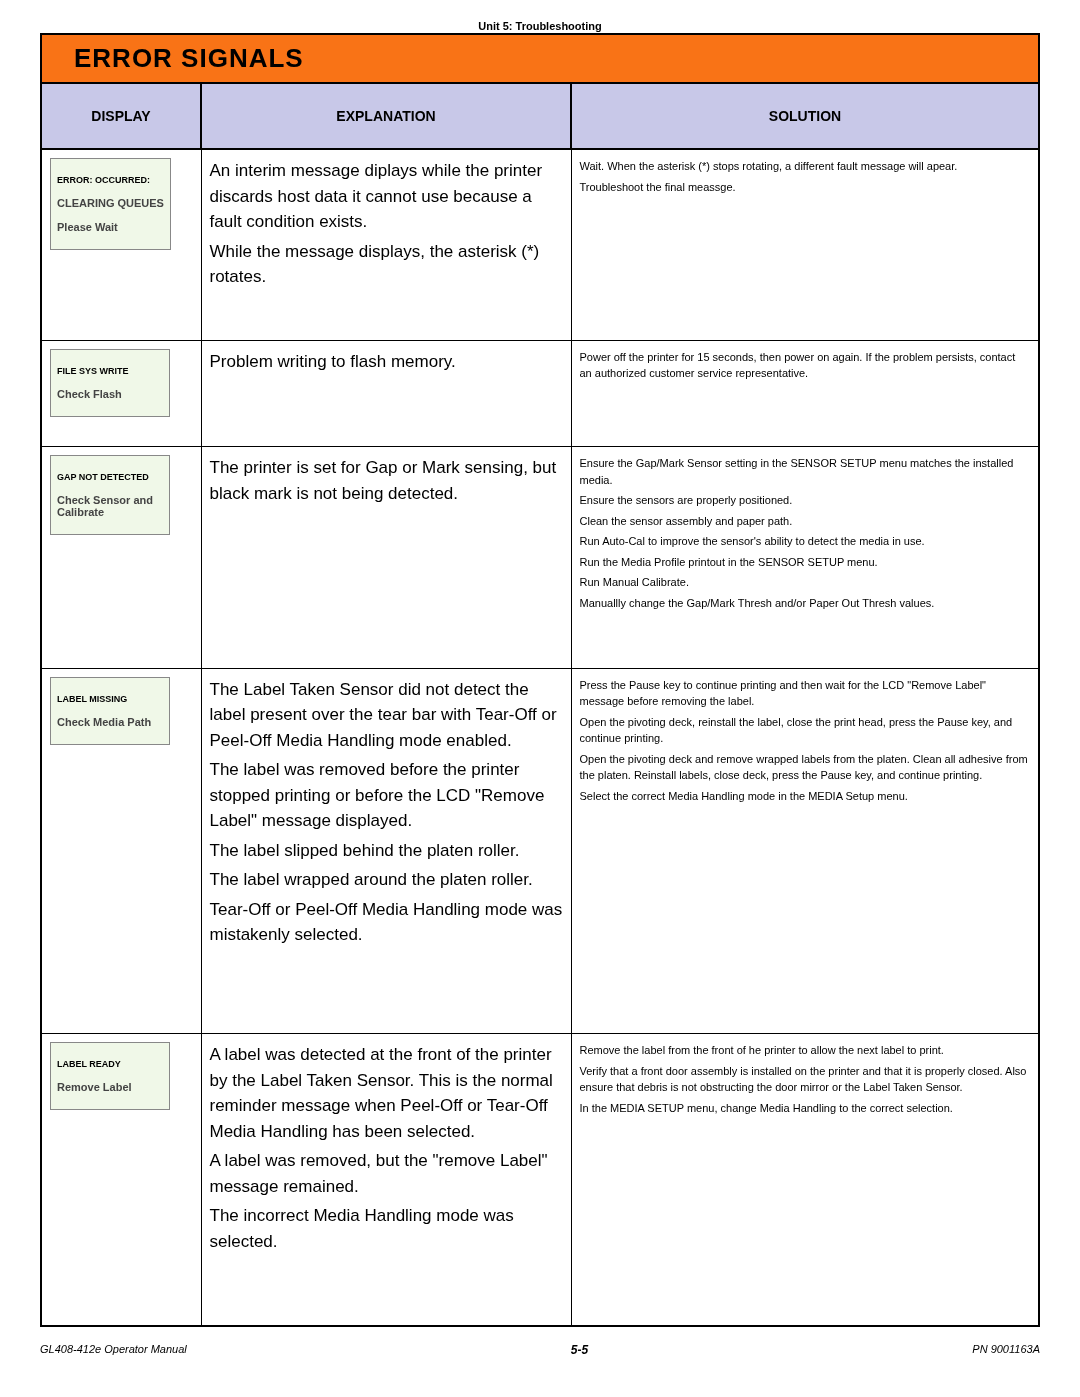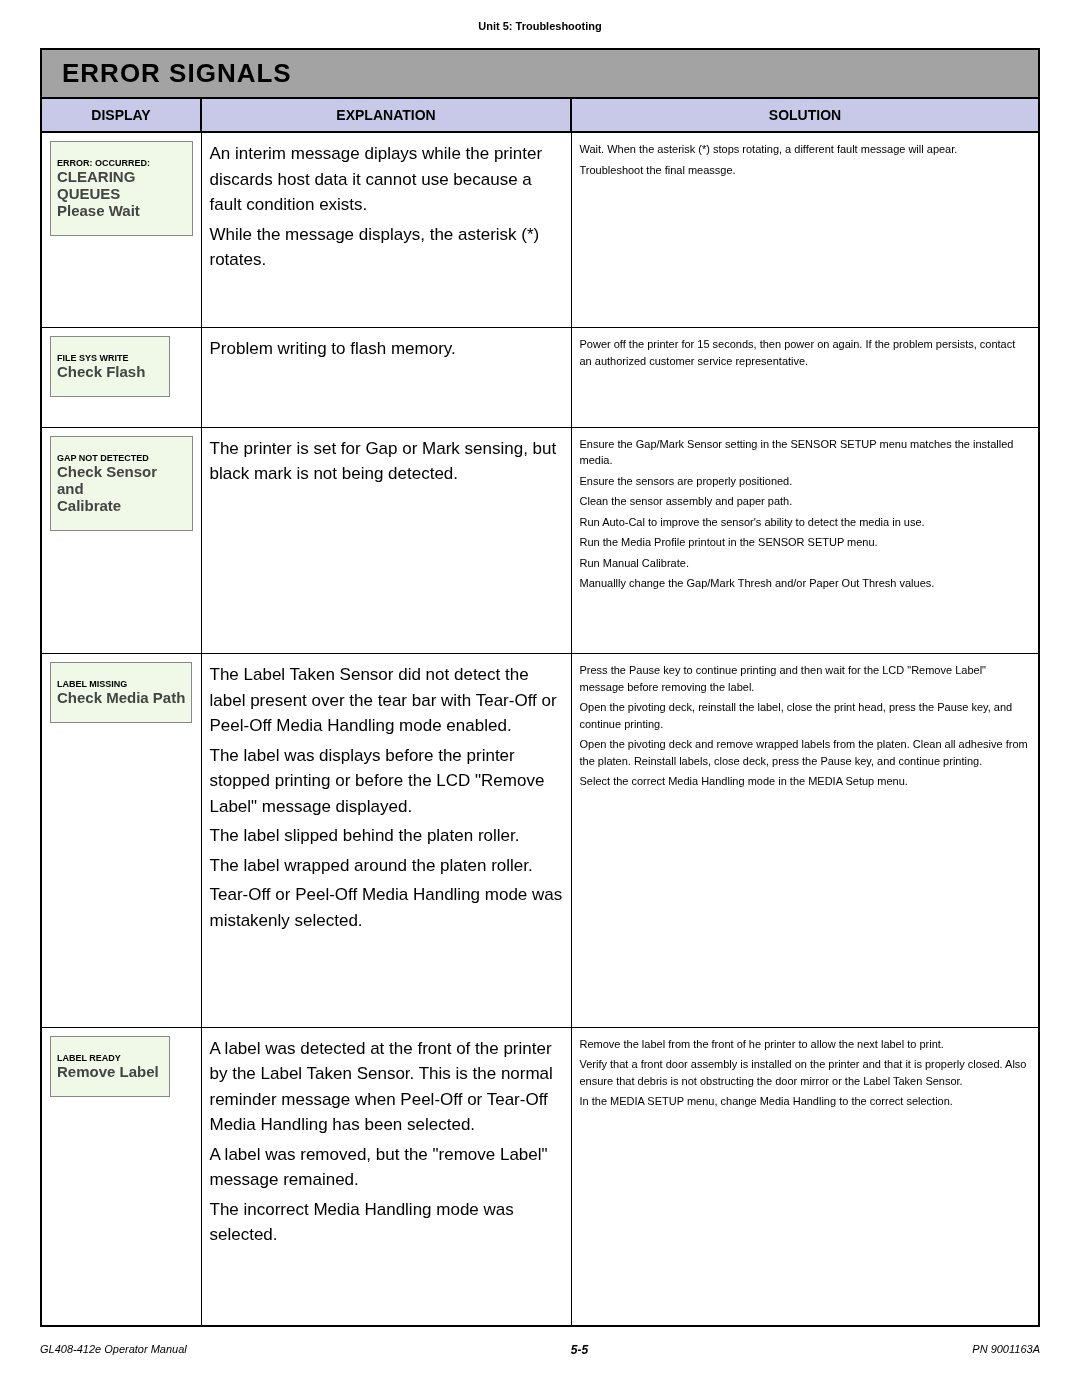--- a/index.html
+++ b/index.html
@@ -15,45 +15,45 @@
       width: 1080px;
       min-height: 1397px;
       padding: 20px 40px 40px 40px;
       display: flex;
       flex-direction: column;
     }
     .page-header {
       text-align: center;
       font-size: 11px;
       font-weight: bold;
-      margin-bottom: 16px;
+      margin-bottom: 1px;
     }
     .main-table {
       border: 2px solid #000;
       border-collapse: collapse;
       width: 100%;
       flex: 1;
     }
     .title-row td {
-      background: #a3a3a3;
-      padding: 8px 20px;
+      background: #f97316;
+      padding: 8px 32px;
     }
     .title-row h1 {
       font-size: 26px;
       font-weight: 900;
       letter-spacing: 1px;
       color: #000;
     }
     .header-row th {
       border: 2px solid #000;
       background: #c8c8e8;
       text-align: center;
       font-size: 14px;
       font-weight: 900;
-      padding: 8px 4px;
+      padding: 24px 4px;
       text-transform: uppercase;
     }
     .data-row td {
       border: 1px solid #000;
       vertical-align: top;
       padding: 8px;
     }
     .display-cell {
       width: 160px;
       min-width: 160px;
@@ -66,22 +66,23 @@
       font-weight: bold;
       display: inline-block;
       min-width: 120px;
     }
     .display-box .line1 {
       font-size: 9px;
       font-weight: bold;
       color: #000;
     }
     .display-box .line2 {
-      font-size: 15px;
+      font-size: 11px;
       color: #444;
+      margin-top: 12px;
     }
     .explanation-cell {
       width: 370px;
       font-size: 17px;
       line-height: 1.5;
     }
     .solution-cell {
       font-size: 11px;
       line-height: 1.5;
       border-radius: 14px;
@@ -153,21 +154,21 @@
             <p>Run Auto-Cal to improve the sensor's ability to detect the media in use.</p>
             <p>Run the Media Profile printout in the SENSOR SETUP menu.</p>
             <p>Run Manual Calibrate.</p>
             <p>Manuallly change the Gap/Mark Thresh and/or Paper Out Thresh values.</p>
           </td>
         </tr>
         <tr class="data-row">
           <td class="display-cell"><div class="display-box"><div class="line1">LABEL MISSING</div><div class="line2">Check Media Path</div></div></td>
           <td class="explanation-cell">
             <p>The Label Taken Sensor did not detect the label present over the tear bar with Tear-Off or Peel-Off Media Handling mode enabled.</p>
-            <p>The label was displays before the printer stopped printing or before the LCD "Remove Label" message displayed.</p>
+            <p>The label was removed before the printer stopped printing or before the LCD "Remove Label" message displayed.</p>
             <p>The label slipped behind the platen roller.</p>
             <p>The label wrapped around the platen roller.</p>
             <p>Tear-Off or Peel-Off Media Handling mode was mistakenly selected.</p>
           </td>
           <td class="solution-cell">
             <p>Press the Pause key to continue printing and then wait for the LCD "Remove Label" message before removing the label.</p>
             <p>Open the pivoting deck, reinstall the label, close the print head, press the Pause key, and continue printing.</p>
             <p>Open the pivoting deck and remove wrapped labels from the platen. Clean all adhesive from the platen. Reinstall labels, close deck, press the Pause key, and continue printing.</p>
             <p>Select the correct Media Handling mode in the MEDIA Setup menu.</p>
           </td>

